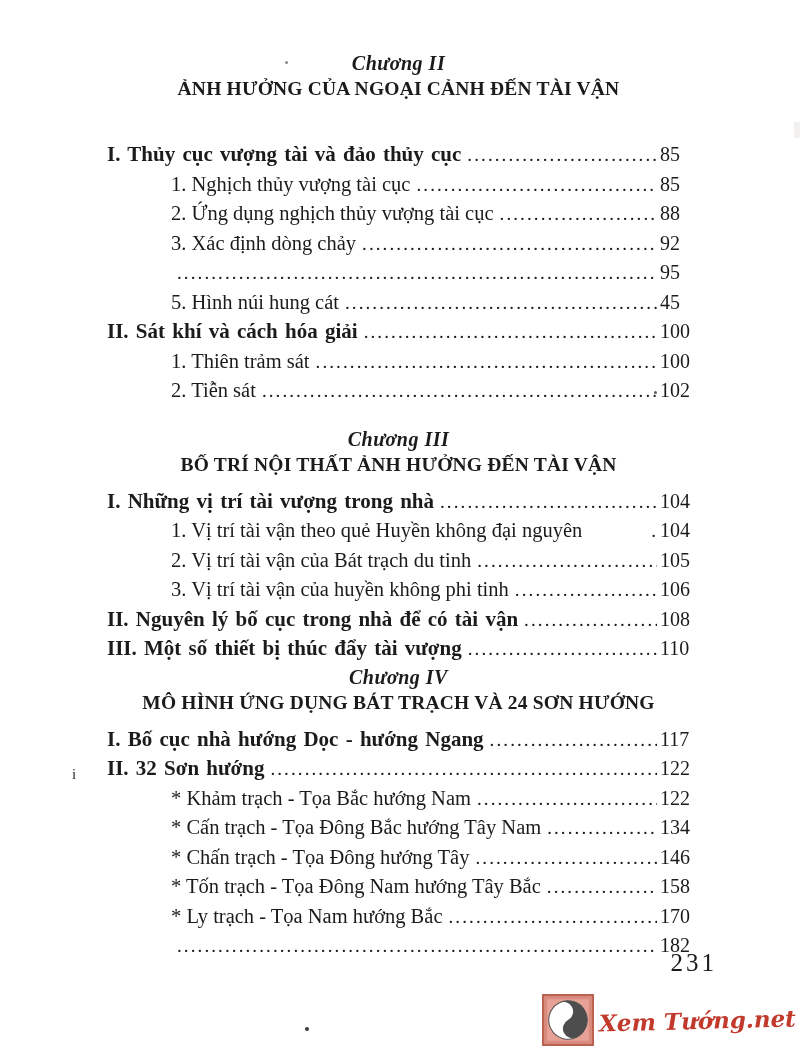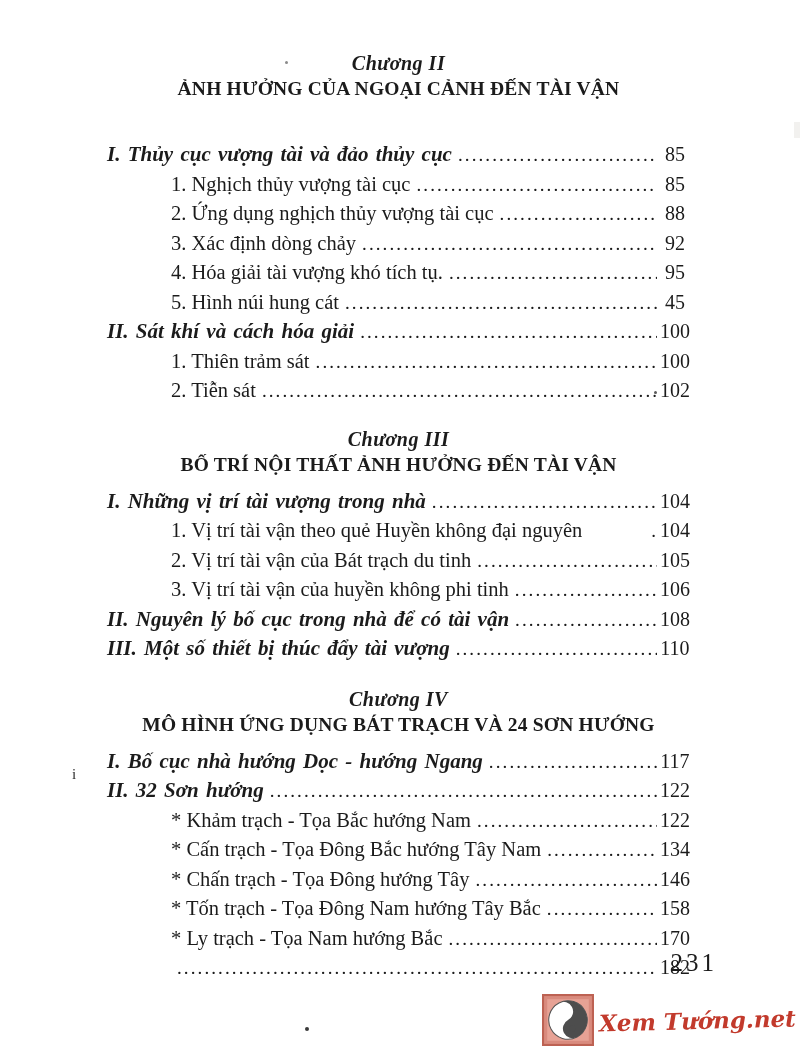--- a/index.html
+++ b/index.html
@@ -5,46 +5,46 @@
   html,body { margin:0; padding:0; }
   body {
     width:800px; height:1048px; position:relative; overflow:hidden;
     background:#ffffff; color:#1b1b1b;
     font-family:"Liberation Serif","DejaVu Serif",serif;
   }
   .toc { position:absolute; left:107px; right:110px; top:50px; }
 
   .chapter { }
   .chapter + .chapter.gap-sm { margin-top:20px; }
-  .chapter + .chapter.gap-lg { margin-top:22px; }
+  .chapter + .chapter.gap-lg { }
   .ch-head { margin-bottom:38px; }
   .chapter:nth-of-type(2) .ch-head, .chapter:nth-of-type(3) .ch-head { margin-bottom:9px; }
   .ch-label {
     text-align:center; font-weight:bold; font-style:italic;
     font-size:20px; line-height:26px; letter-spacing:0.5px;
   }
   .ch-title {
     text-align:center; font-weight:bold;
     font-size:19.5px; line-height:26px; letter-spacing:0.2px;
   }
 
   .row { display:flex; align-items:baseline; line-height:28.5px; }
   .row .t  { white-space:nowrap; }
-  .row.main .t { font-size:21px; font-weight:bold; word-spacing:2px;font-style:italic; }
+  .row.main .t { font-size:21px; font-weight:bold; word-spacing:2px; }
   .row.sub .t, .row.star .t { font-size:20.5px; }
   .row.sub, .row.star { padding-left:64px; }
 
   .dots { flex:1; overflow:hidden; white-space:nowrap; margin:0 3px 0 6px; font-size:19px; }
   .dots::after {
     content:"......................................................................................................";
     letter-spacing:2.1px;
   }
   .row.p1 .dots { text-align:right; }
   .row.p1 .dots::after { content:" ."; letter-spacing:1px; }
-  .pg { font-size:20px; min-width:30px; text-align:center; white-space:nowrap; }
+  .pg { font-size:20px; min-width:30px; text-align:left; white-space:nowrap; }
 
   .folio {
     position:absolute; top:949px; right:83px;
     font-size:25px; letter-spacing:3px;
   }
 
   .watermark {
     position:absolute; right:4px; bottom:2px;
     display:flex; align-items:center; gap:5px;
   }
@@ -90,21 +90,20 @@
           <span class="t">2. Ứng dụng nghịch thủy vượng tài cục</span>
           <span class="dots"></span>
           <span class="pg">88</span>
         </div>
         <div class="row sub">
           <span class="t">3. Xác định dòng chảy</span>
           <span class="dots"></span>
           <span class="pg">92</span>
         </div>
         <div class="row sub">
-          <span class="t">4. Hóa giải tài vượng khó tích tụ.</span>
           <span class="dots"></span>
           <span class="pg">95</span>
         </div>
         <div class="row sub">
           <span class="t">5. Hình núi hung cát</span>
           <span class="dots"></span>
           <span class="pg">45</span>
         </div>
         <div class="row main">
           <span class="t">II. Sát khí và cách hóa giải</span>

